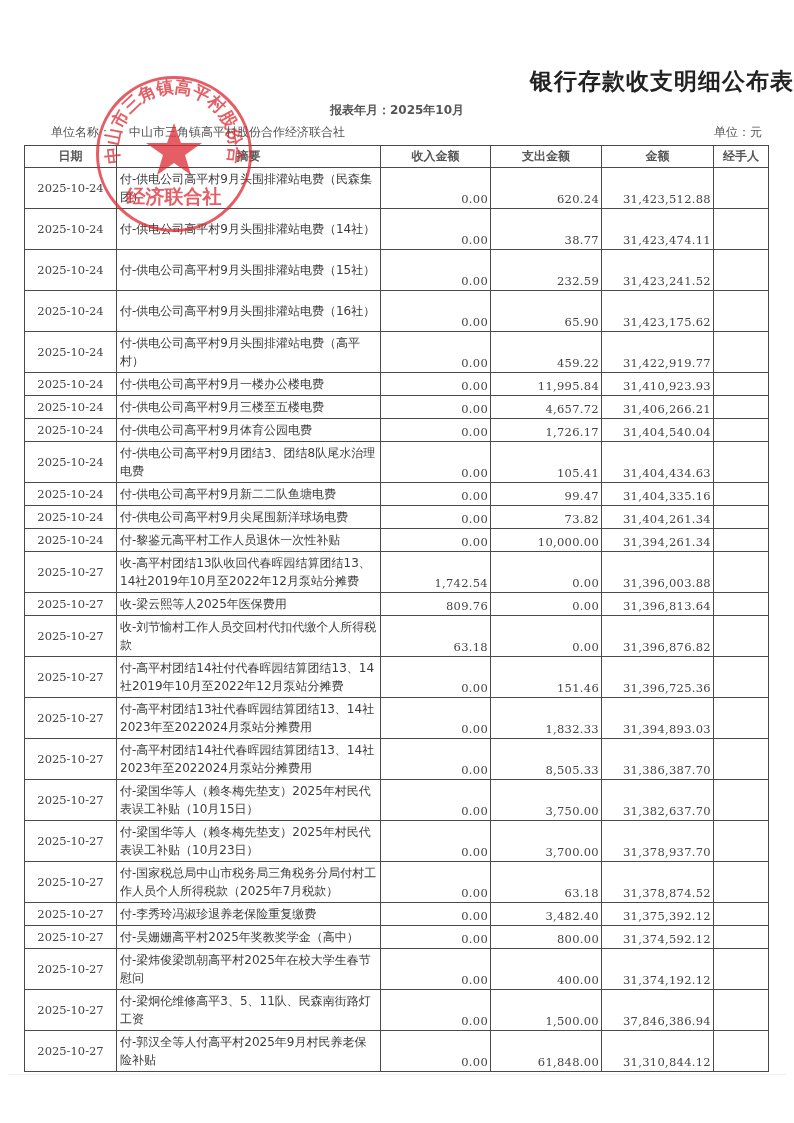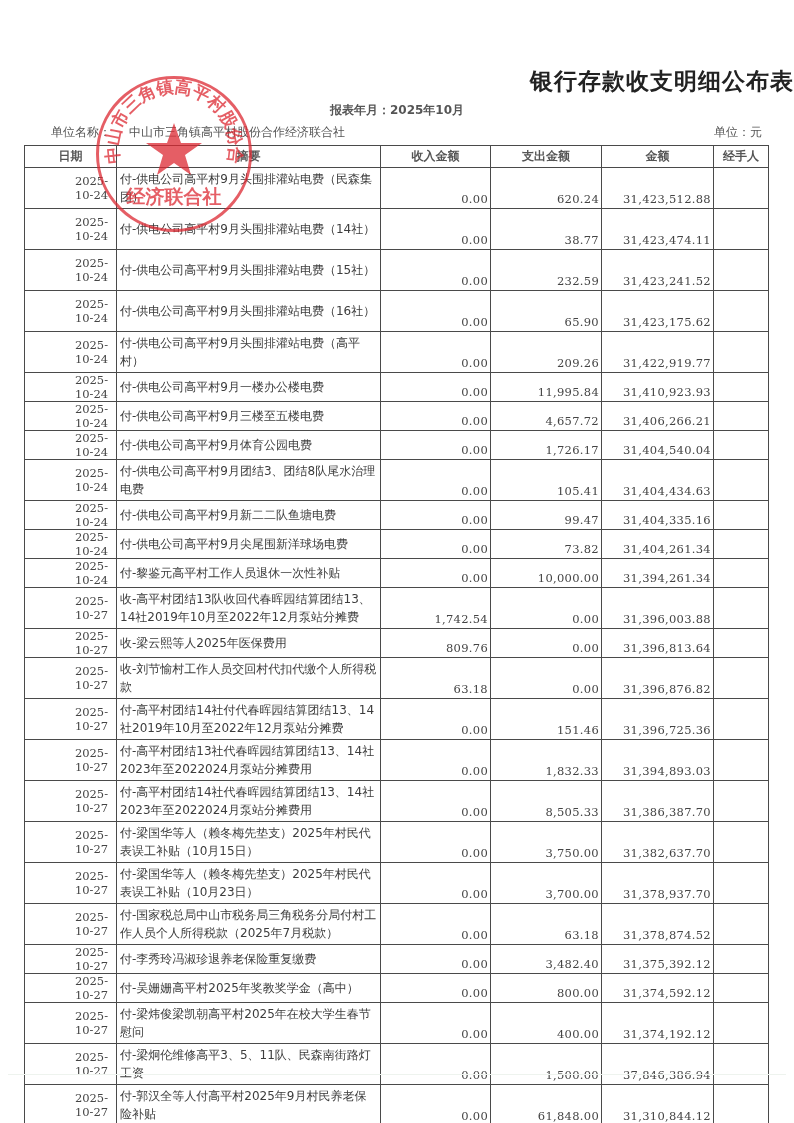--- a/index.html
+++ b/index.html
@@ -80,21 +80,20 @@
       font-weight: bold;
       text-align: center;
       color: #555;
       font-size: 12px;
     }
     table.ledger td.date {
       text-align: center;
       font-family: "DejaVu Serif", "Liberation Serif", serif;
       font-size: 11.5px;
       color: #444;
-      padding-left: 44px;
     }
     table.ledger td.desc {
       text-align: left;
       padding-left: 3px;
       line-height: 18px;
       font-size: 12px;
       color: #3c3c3c;
       word-break: break-all;
     }
     table.ledger td.num {
@@ -192,21 +191,21 @@
       <td class="desc">付-供电公司高平村9月头围排灌站电费（16社）</td>
       <td class="num">0.00</td>
       <td class="num">65.90</td>
       <td class="num">31,423,175.62</td>
       <td></td>
     </tr>
     <tr class="double">
       <td class="date">2025-10-24</td>
       <td class="desc">付-供电公司高平村9月头围排灌站电费（高平村）</td>
       <td class="num">0.00</td>
-      <td class="num">209.26</td>
+      <td class="num">459.22</td>
       <td class="num">31,422,919.77</td>
       <td></td>
     </tr>
     <tr class="single">
       <td class="date">2025-10-24</td>
       <td class="desc">付-供电公司高平村9月一楼办公楼电费</td>
       <td class="num">0.00</td>
       <td class="num">11,995.84</td>
       <td class="num">31,410,923.93</td>
       <td></td>

